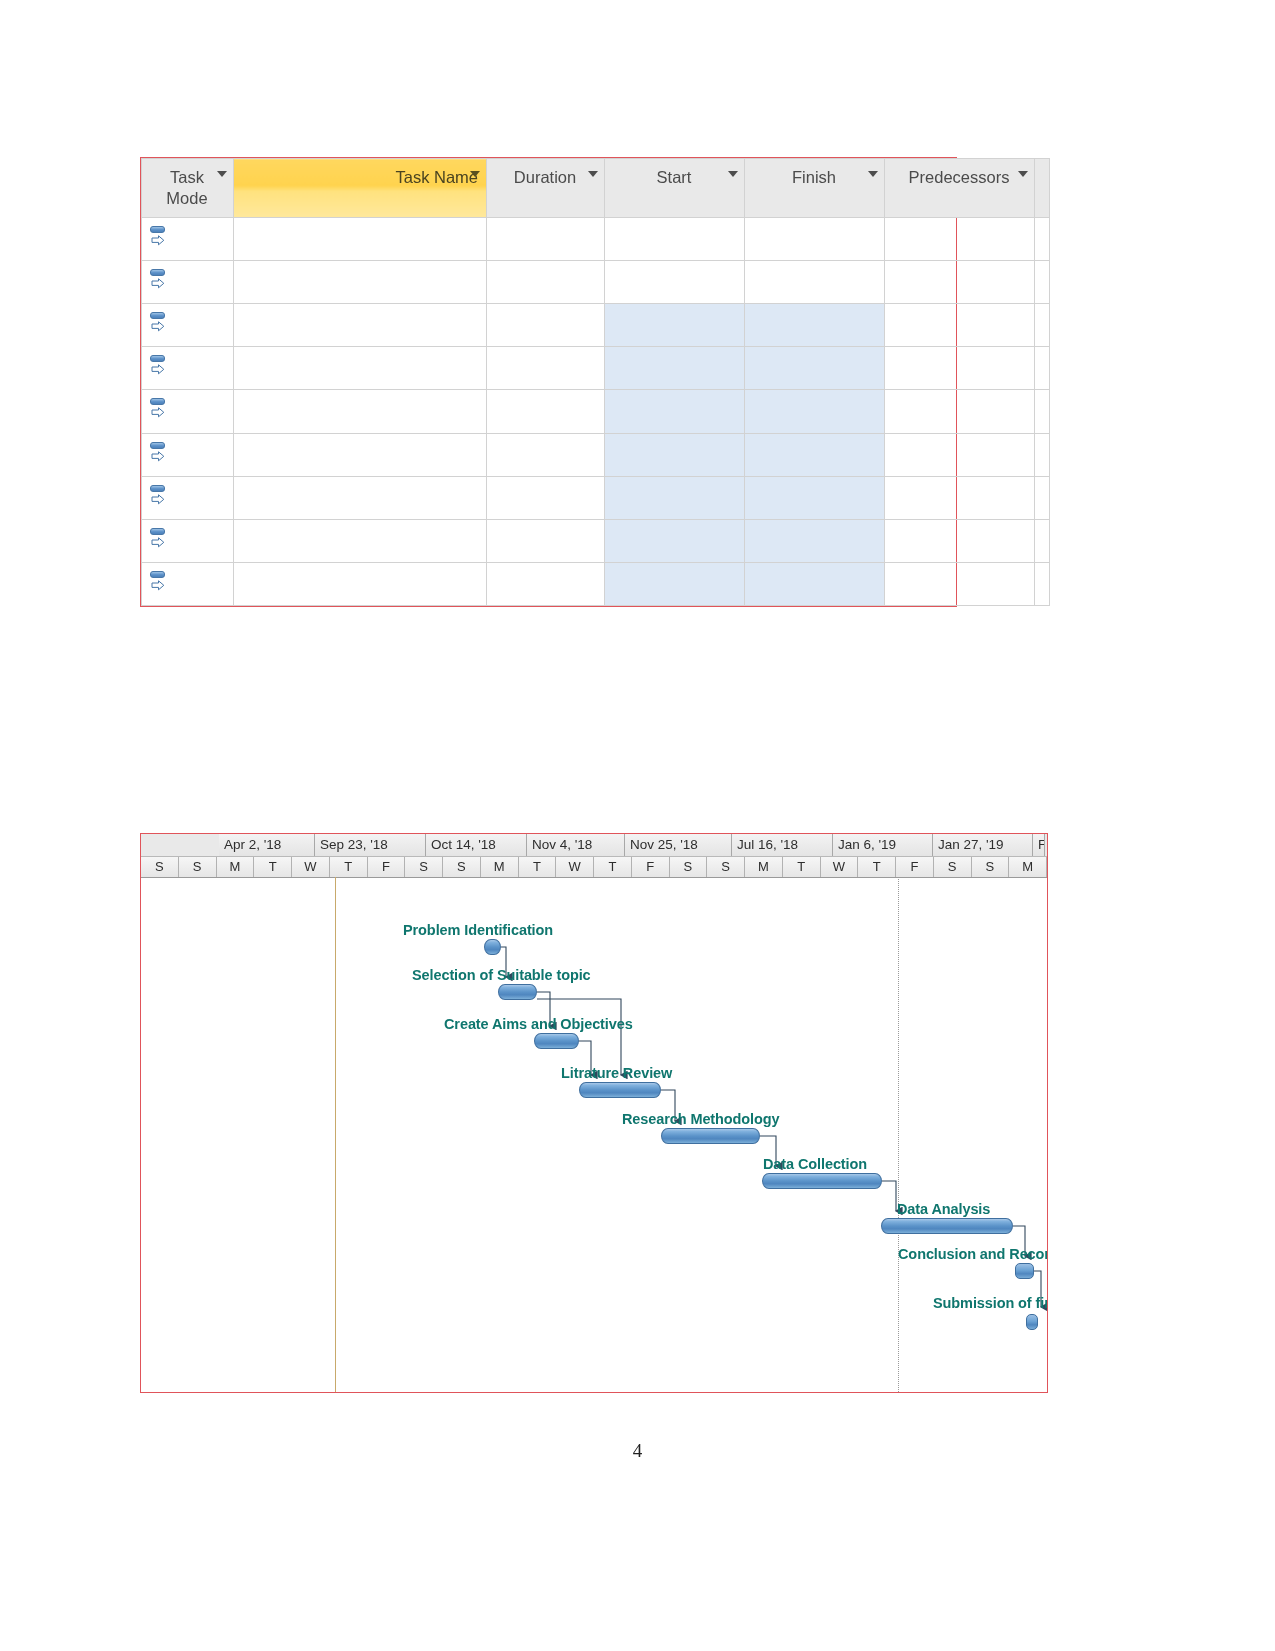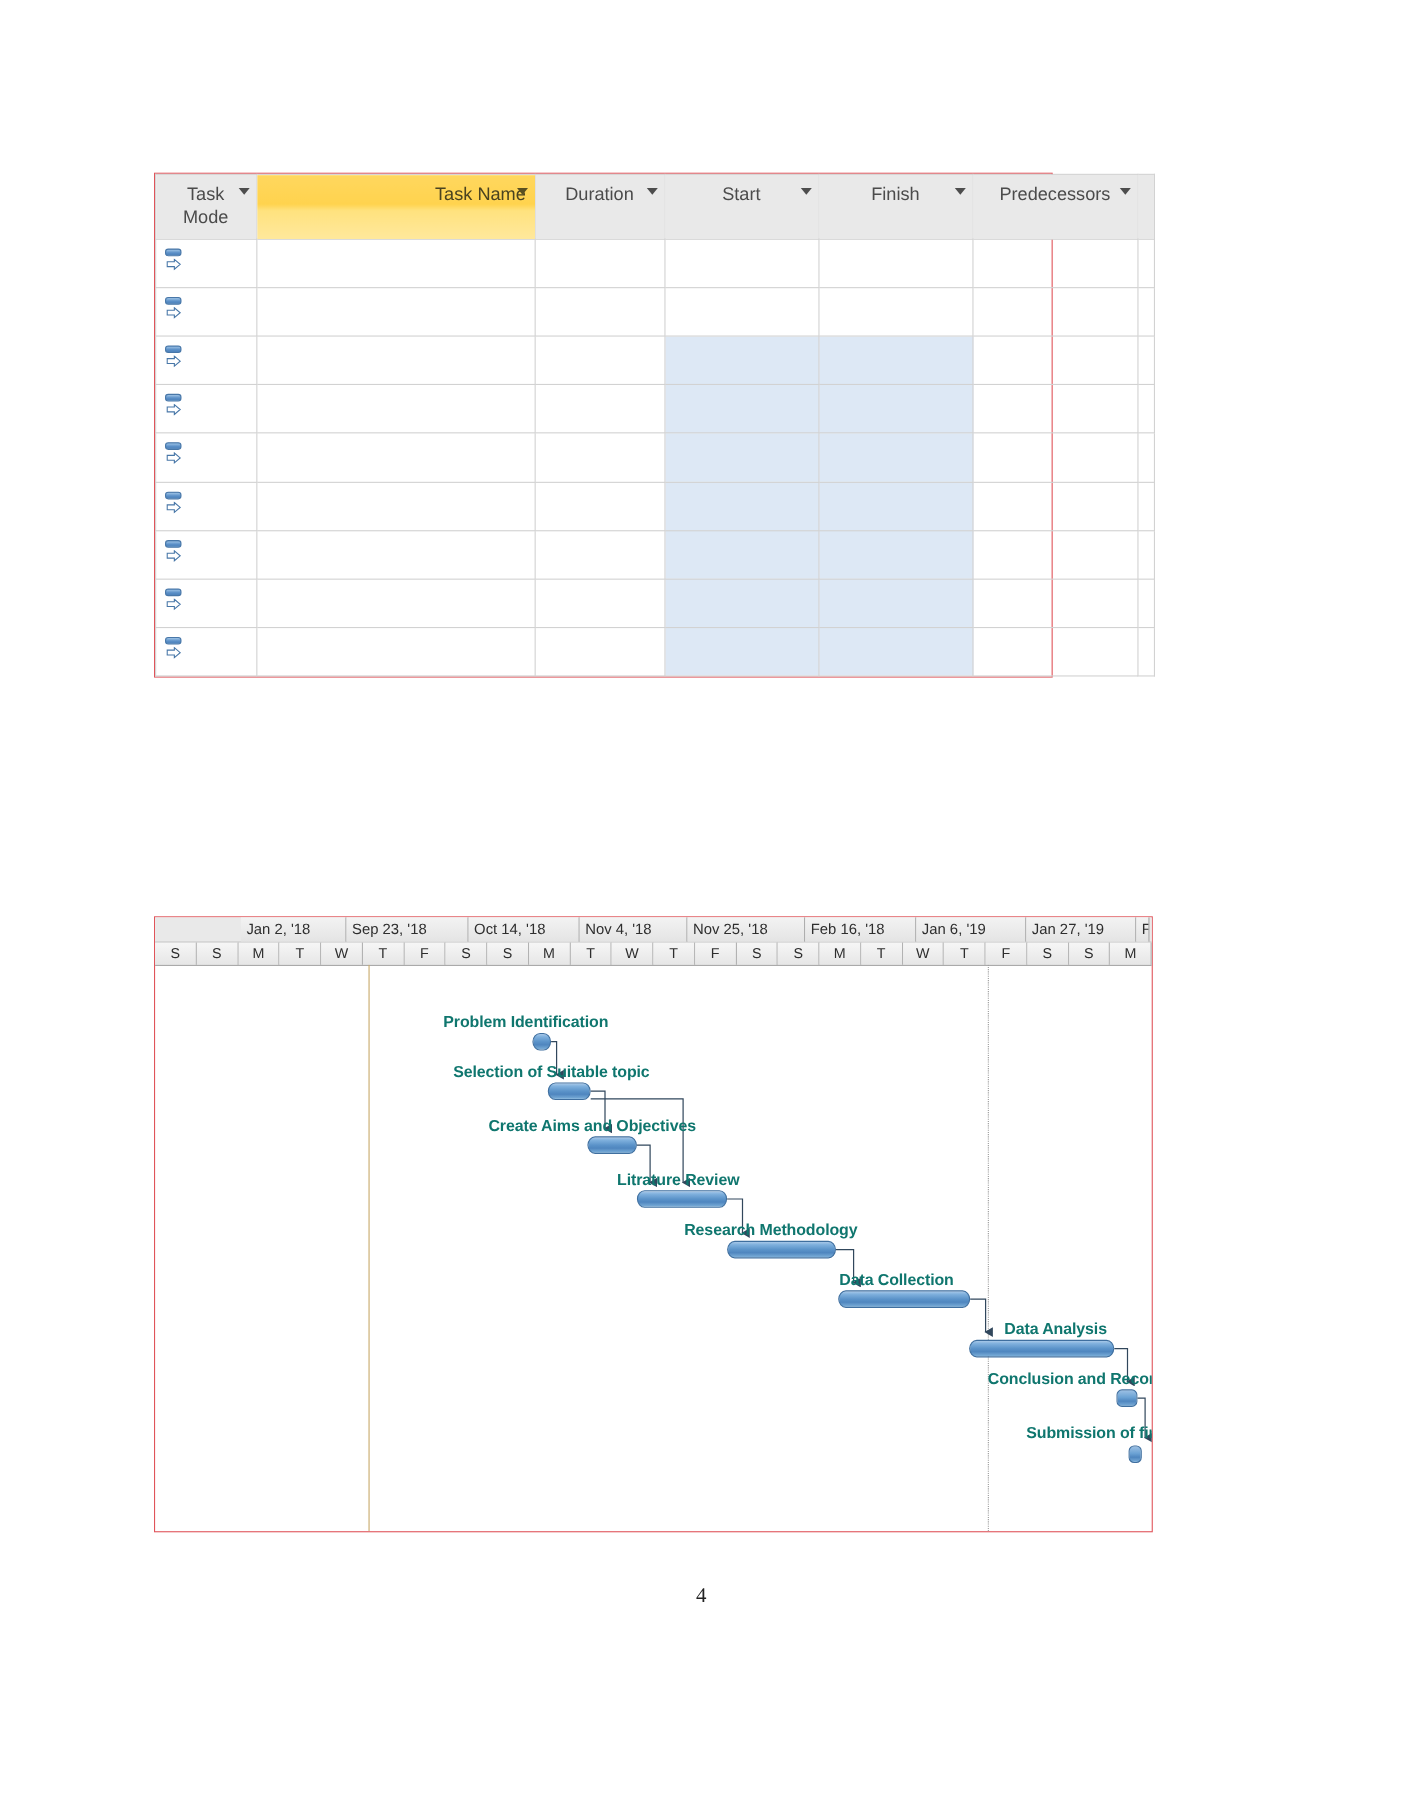--- a/index.html
+++ b/index.html
@@ -239,26 +239,26 @@
           <td></td>
           <td></td>
         </tr>
       </tbody>
   </table>
 </div>
 
 <div id="gantt">
   <div class="tl-months" id="tl-months">
       <div style="width: 78px; margin-top: 43px;">12, '18</div>
-      <div style="width: 96px;">Jan 2, '18</div>
+      <div style="width: 96px;">Apr 2, '18</div>
       <div style="width: 111px;">Sep 23, '18</div>
       <div style="width: 101px;">Oct 14, '18</div>
       <div style="width: 98px;">Nov 4, '18</div>
       <div style="width: 107px;">Nov 25, '18</div>
-      <div style="width: 101px;">Feb 16, '18</div>
+      <div style="width: 101px;">Jul 16, '18</div>
       <div style="width: 100px;">Jan 6, '19</div>
       <div style="width: 100px;">Jan 27, '19</div>
       <div style="width: 12px;">Feb</div>
     </div>
   <div class="tl-days" id="tl-days">
       <div>S</div>
       <div>S</div>
       <div>M</div>
       <div>T</div>
       <div>W</div>
@@ -312,21 +312,21 @@
         <div class="glabel" style="left: 271px; top: 90px;">Selection of Suitable topic</div>
         <div class="gbar" style="left: 357px; top: 107px; width: 39px;"></div>
         <div class="glabel" style="left: 303px; top: 139px;">Create Aims and Objectives</div>
         <div class="gbar" style="left: 393px; top: 156px; width: 45px;"></div>
         <div class="glabel" style="left: 420px; top: 188px;">Litrature Review</div>
         <div class="gbar" style="left: 438px; top: 205px; width: 82px;"></div>
         <div class="glabel" style="left: 481px; top: 234px;">Research Methodology</div>
         <div class="gbar" style="left: 520px; top: 251px; width: 99px;"></div>
         <div class="glabel" style="left: 622px; top: 279px;">Data Collection</div>
         <div class="gbar" style="left: 621px; top: 296px; width: 120px;"></div>
-        <div class="glabel" style="left: 756px; top: 324px; margin-left: 16px;">Data Analysis</div>
+        <div class="glabel" style="left: 756px; top: 324px;">Data Analysis</div>
         <div class="gbar" style="left: 740px; top: 341px; width: 132px;"></div>
         <div class="glabel" style="left: 757px; top: 369px;">Conclusion and Recommendetion</div>
         <div class="gmile" style="left: 874px; top: 386px; width: 19px;"></div>
         <div class="glabel" style="left: 792px; top: 418px;">Submission of final report</div>
         <div class="gmile" style="left: 885px; top: 437px; width: 12px;"></div>
       </div>
   </div>
 </div>
 
 <div id="page-number">4</div>

